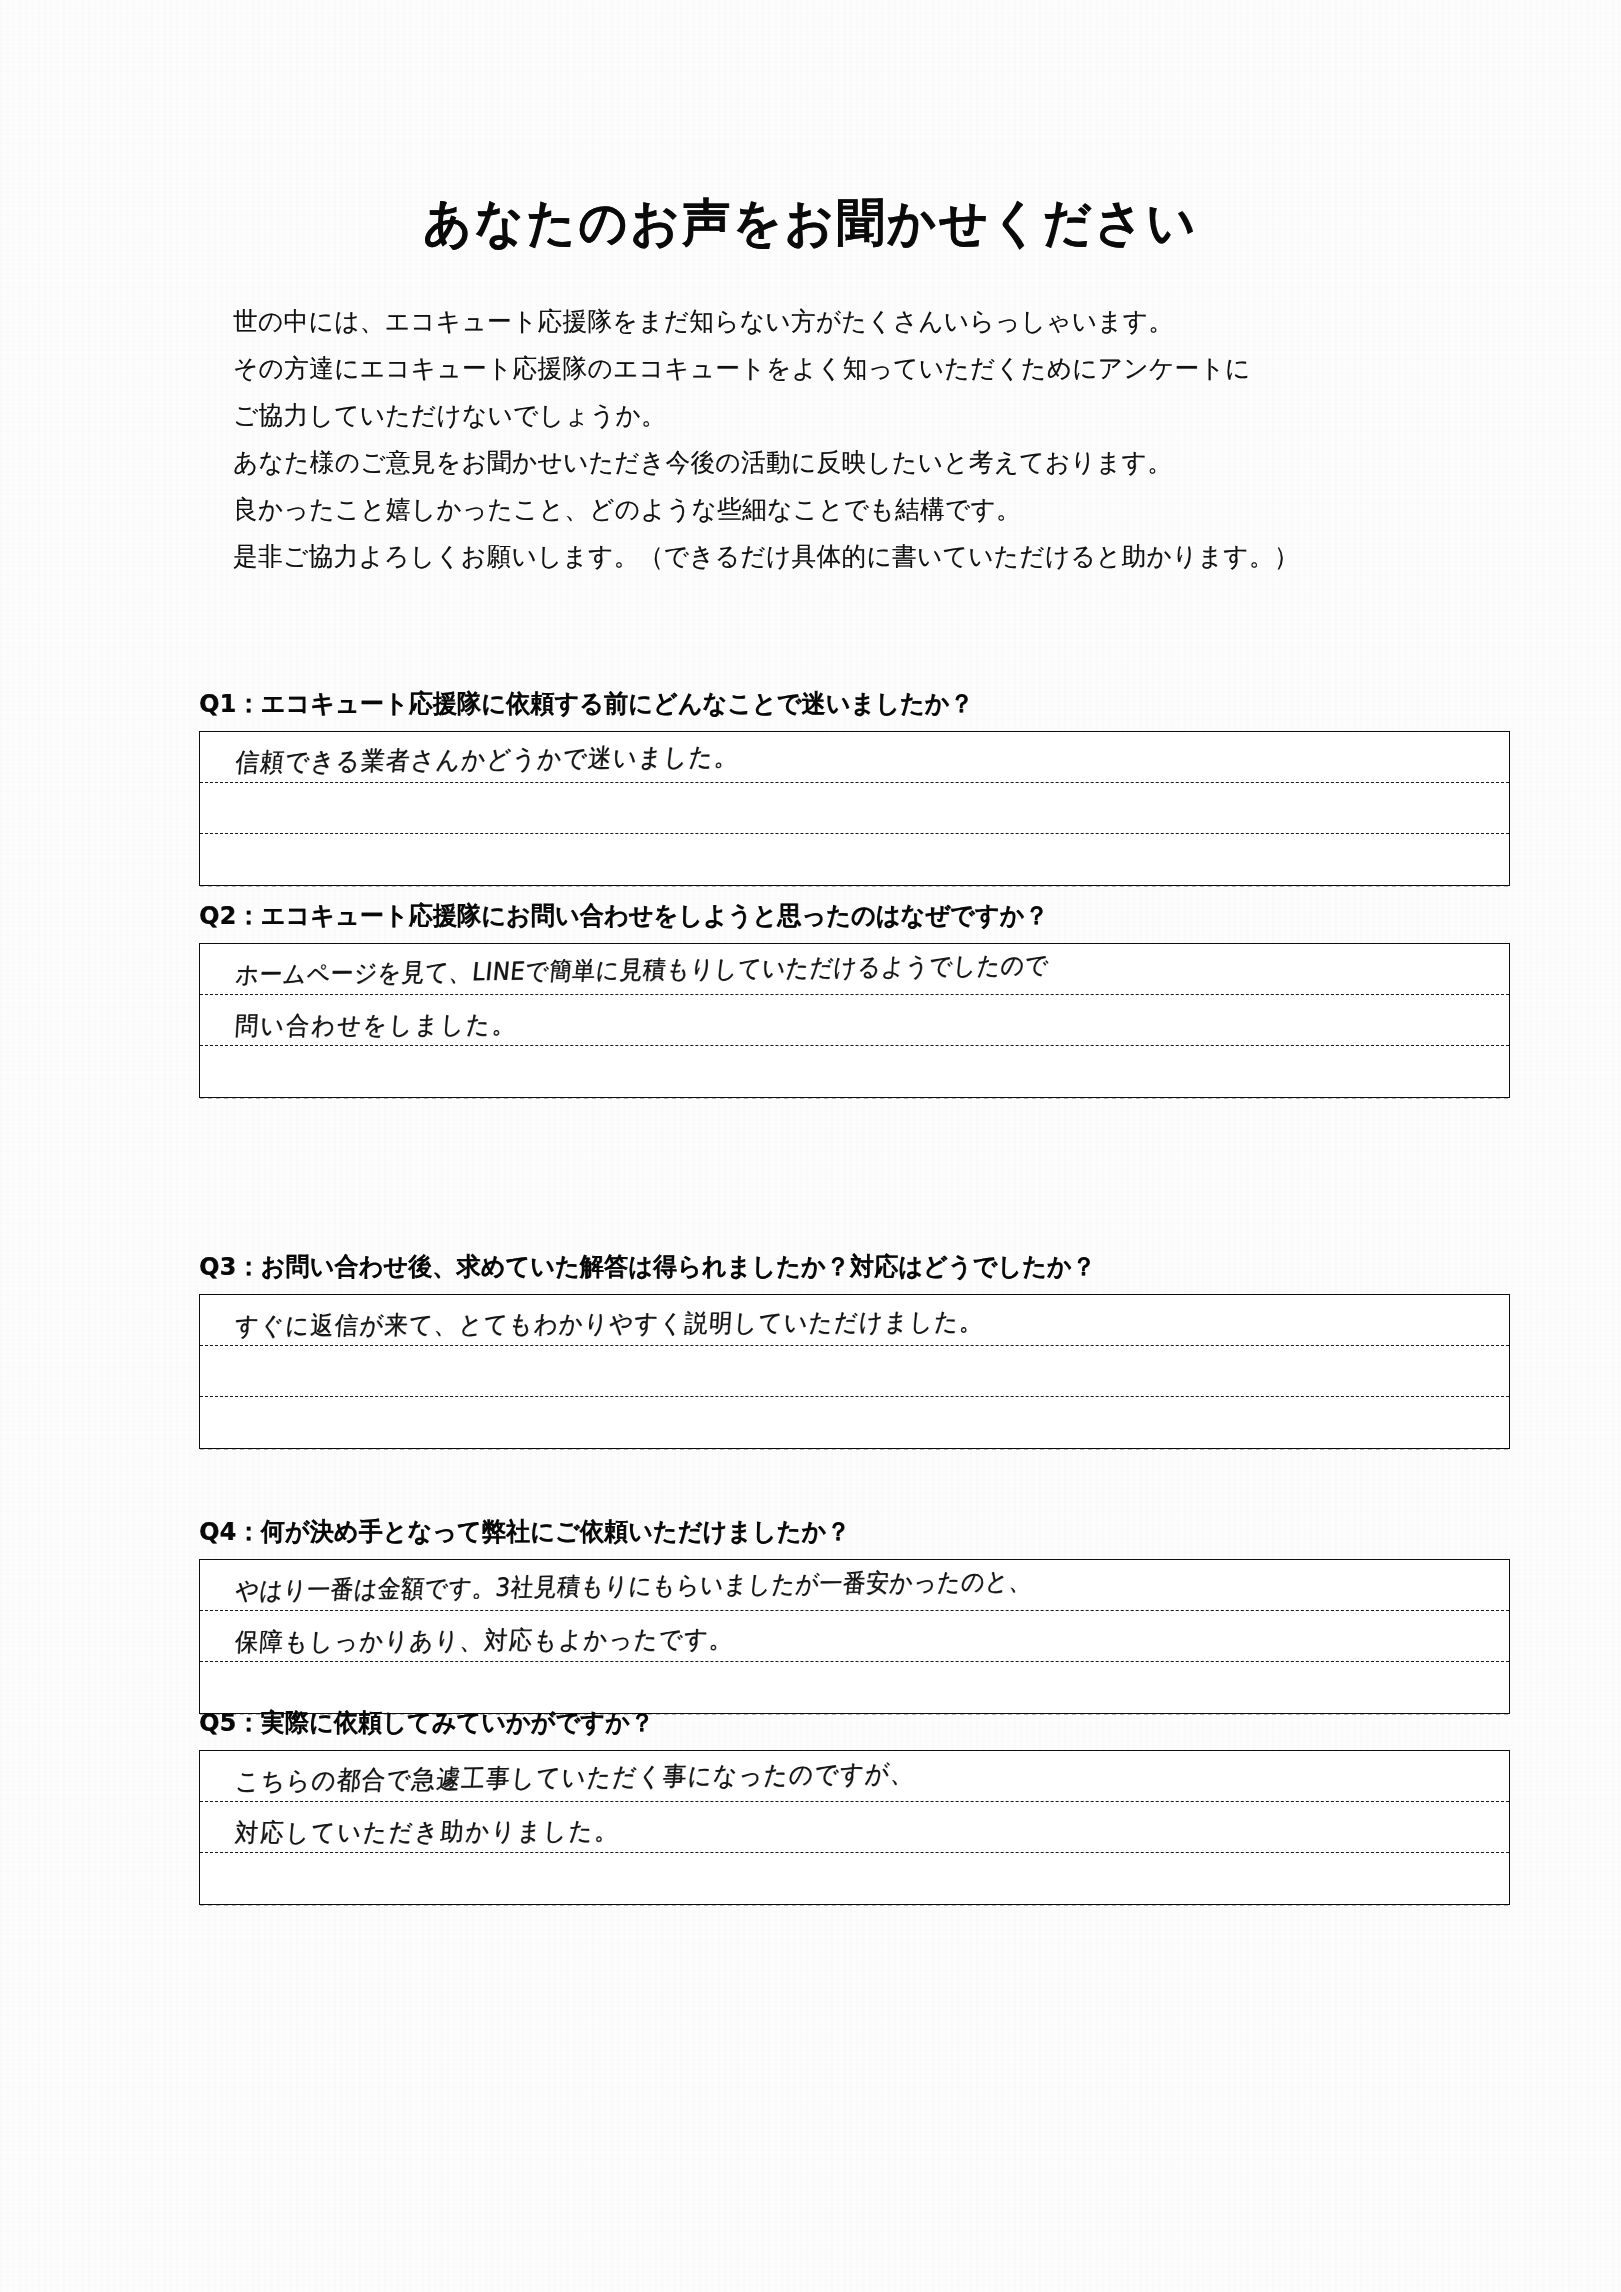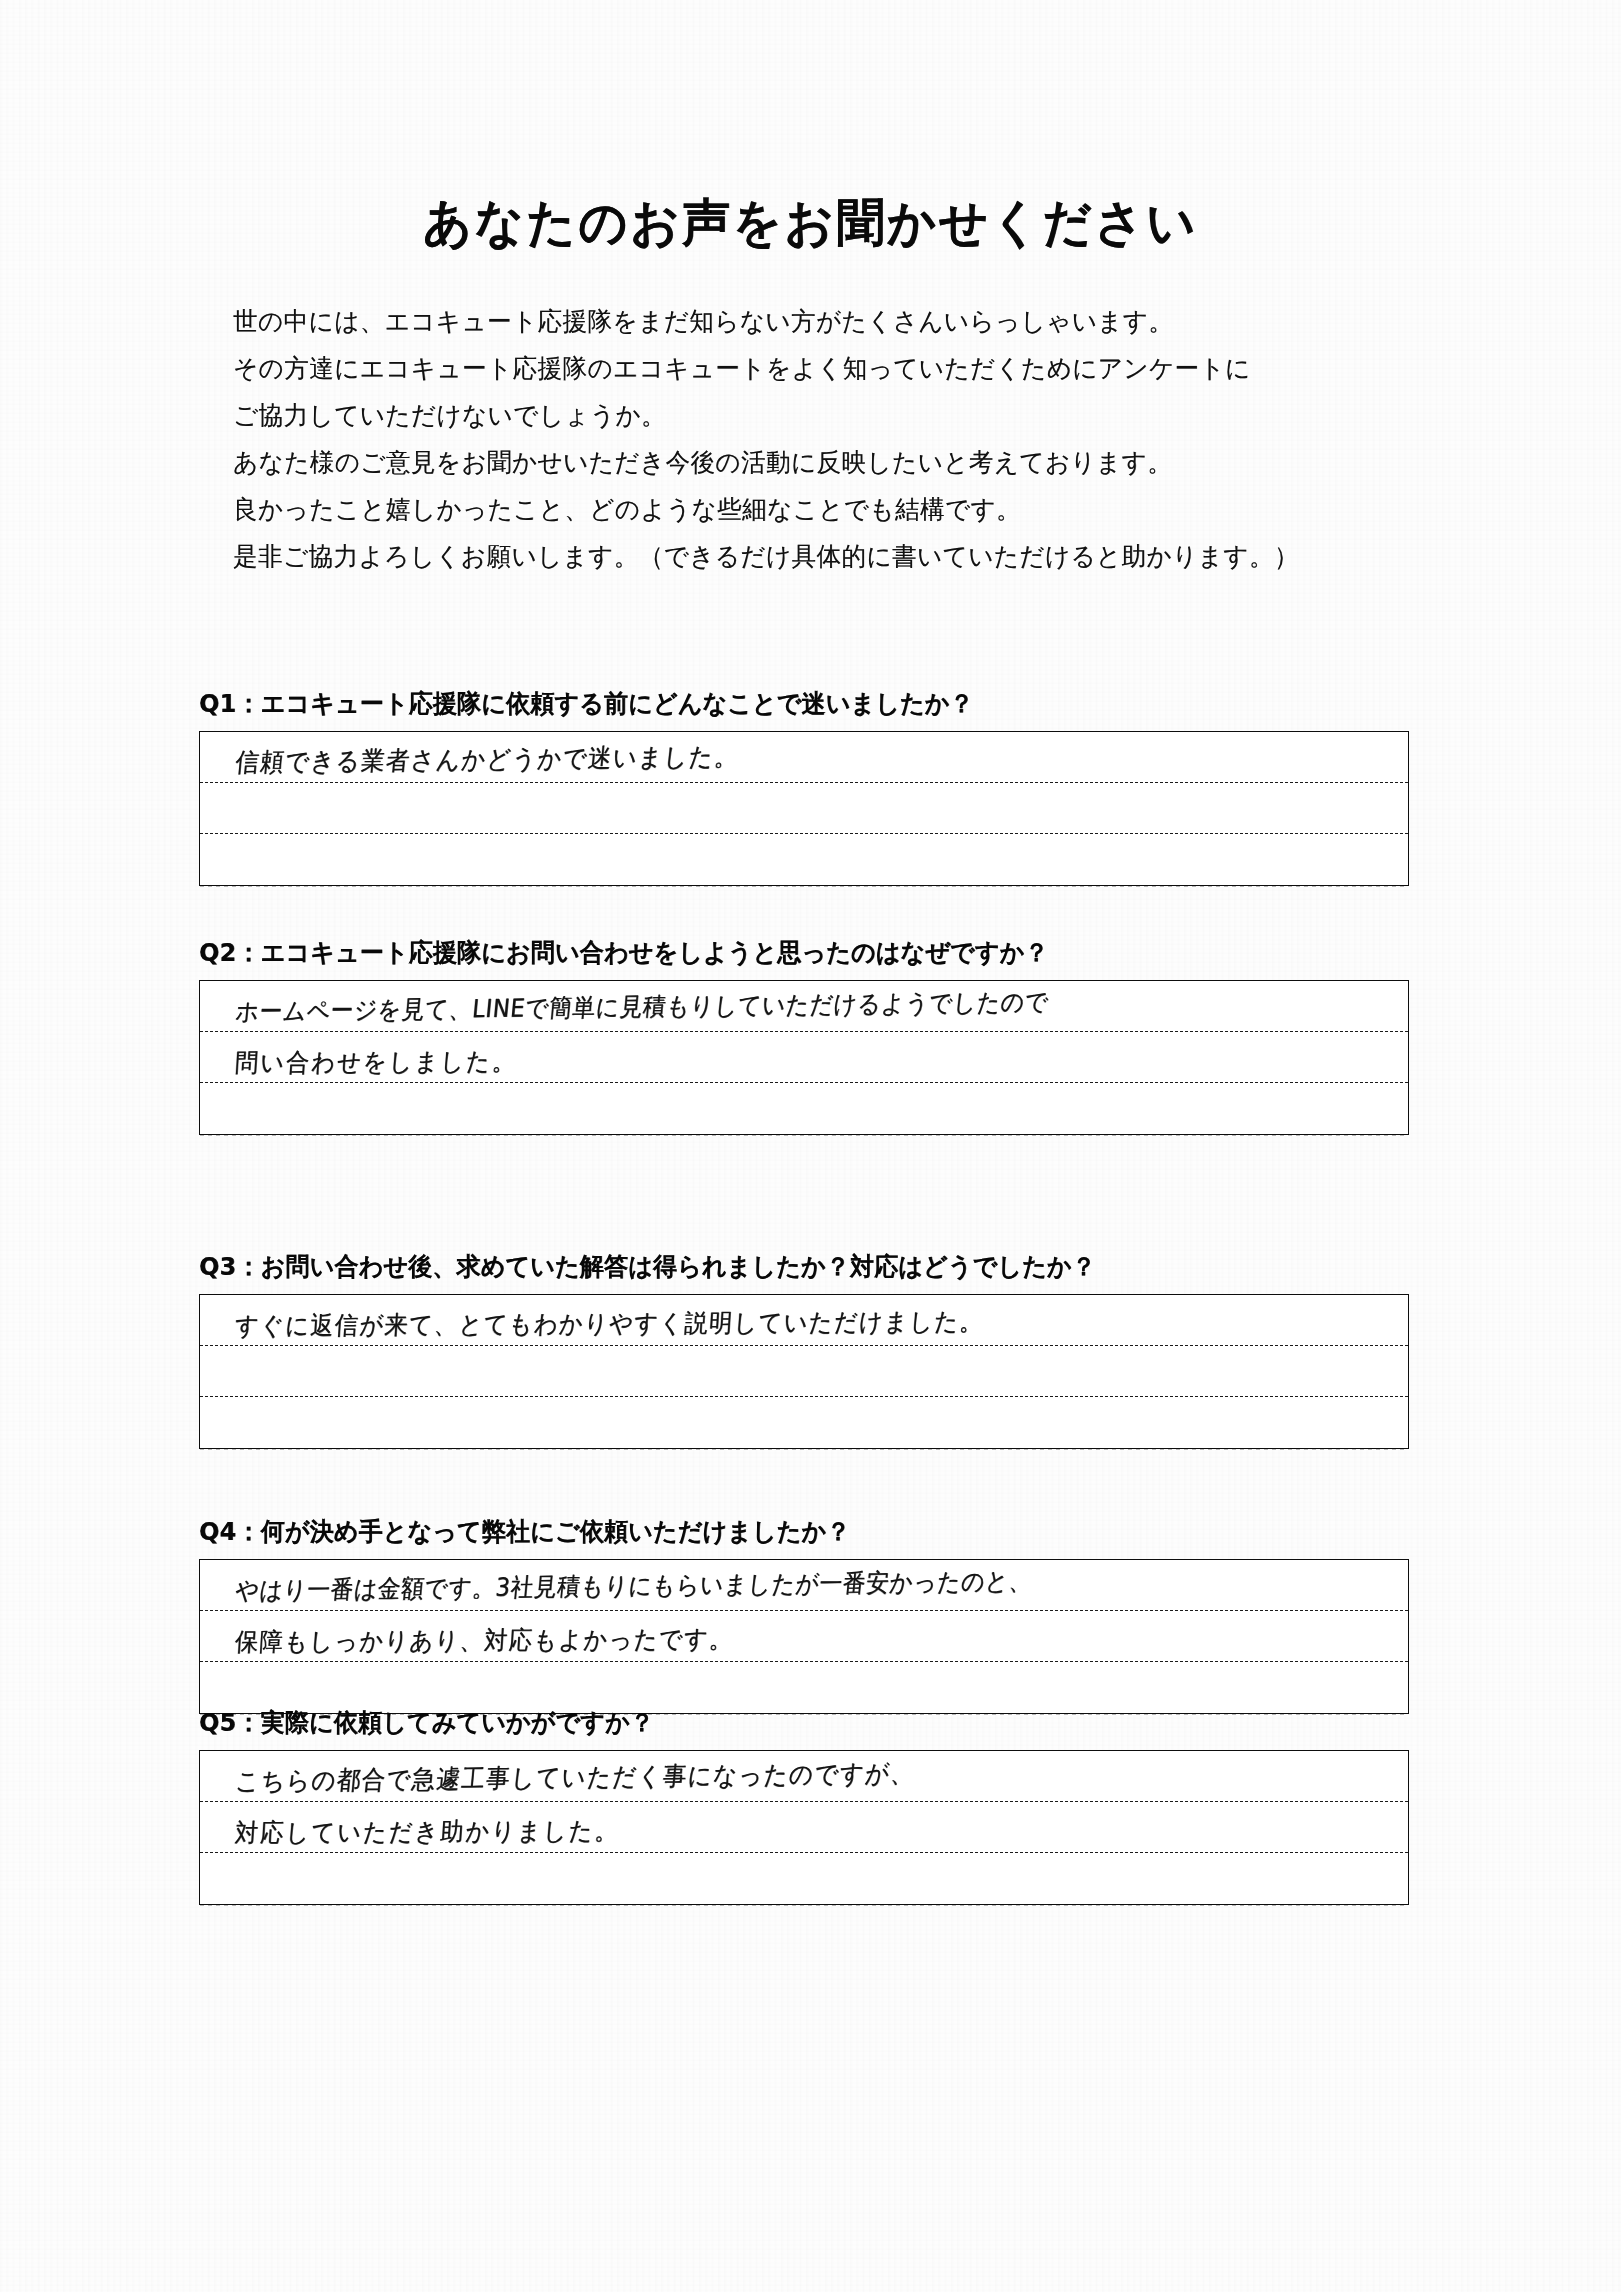--- a/index.html
+++ b/index.html
@@ -59,21 +59,21 @@
     white-space: nowrap;
     transform: scaleY(1.04);
     transform-origin: left center;
     text-shadow: 0.3px 0 0 rgba(0,0,0,0.45);
   }
 
   
   .q-block {
     position: absolute;
     left: 199px;
-    width: 1210px;
+    width: 1311px;
   }
   .q-label {
     font-size: 24px;
     font-weight: 700;
     letter-spacing: 0.2px;
     color: #080808;
     white-space: nowrap;
     margin-bottom: 10.7px;
     transform: scaleY(1.05);
     transform-origin: left center;
@@ -156,21 +156,21 @@
       </div>
       <div class="answer-row">
         <span class="hand j2"></span>
       </div>
       <div class="answer-row">
         <span class="hand j3"></span>
       </div>
     </div>
   </div>
 
-  <div class="q-block" style="top:937px;">
+  <div class="q-block" style="top:900px;">
     <div class="q-label">Q2：エコキュート応援隊にお問い合わせをしようと思ったのはなぜですか？</div>
     <div class="answer-box">
       <div class="answer-row">
         <span class="hand tight j1">ホームページを見て、LINEで簡単に見積もりしていただけるようでしたので</span>
       </div>
       <div class="answer-row">
         <span class="hand roomy j2">問い合わせをしました。</span>
       </div>
       <div class="answer-row">
         <span class="hand j3"></span>

